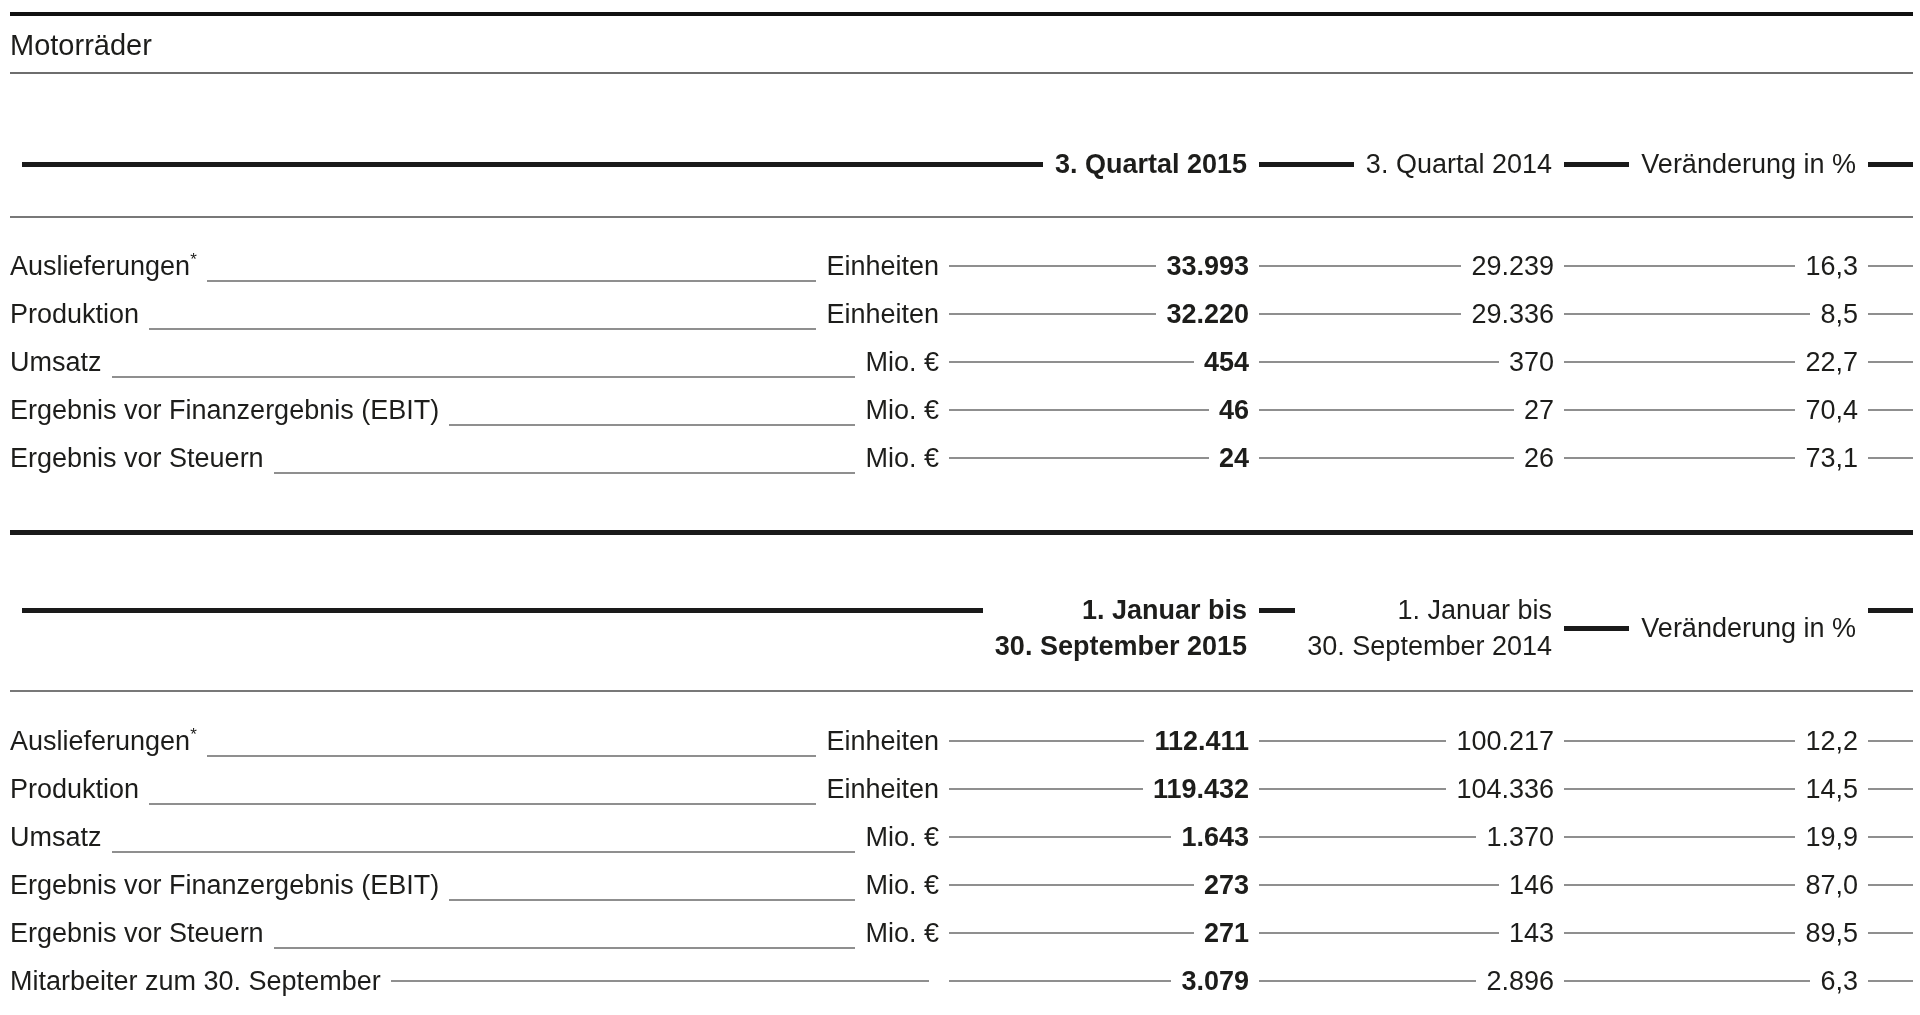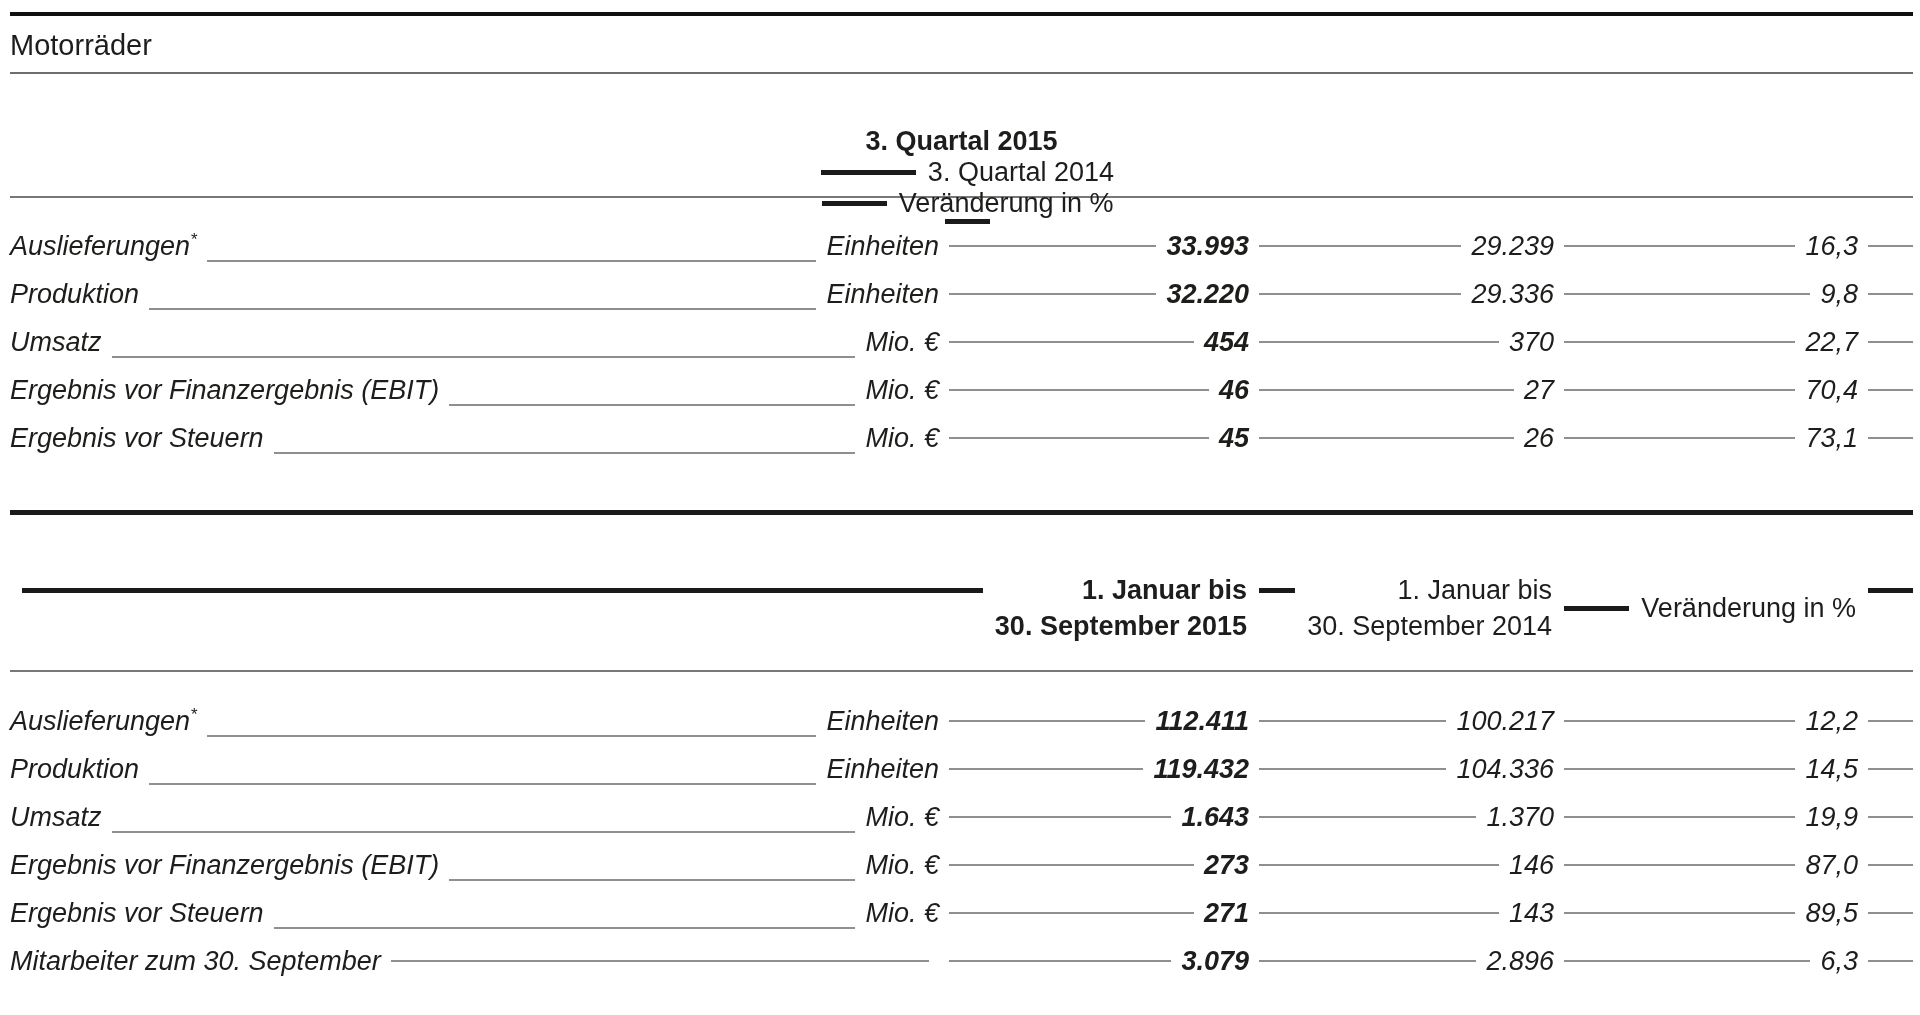--- a/index.html
+++ b/index.html
@@ -24,36 +24,36 @@
   .g-prior{width:305px;}
   .g-change{width:304px;}
   .tail{flex:0 0 auto;width:45px;margin:0 0 0 12px;}
   .tail-thin{flex:0 0 auto;width:45px;margin:0 0 0 10px;}
 
   .cell{flex:0 0 auto;font-size:27px;white-space:nowrap;}
   .bold{font-weight:bold;}
   sup.mark{font-size:17px;vertical-align:super;line-height:0;}
 
   
-  .thead{margin-top:52px;height:36px;flex-direction:column;}
+  .thead{margin-top:72px;height:36px;}
   .thead .cell{font-size:27px;}
 
   
   .thead2{margin-top:57px;align-items:center;}
   .thead2 .hlead{align-self:flex-start;margin-top:16px;}
   .thead2 .cell{line-height:36px;text-align:right;}
   .thead2 .one-line{align-self:flex-start;}
   .thead2 .grp{align-items:flex-start;}
   .l{display:block;}
 
   .sep1{margin-top:34px;}
   .sep2{margin-top:26px;}
   .rows{padding:24px 0;}
   .rows2{padding:25px 0;}
-  .row{height:48px;font-style:italic;}
+  .row{height:48px;}
   .t1-bottom{margin-top:24px;}
   .t2-bottom{margin-top:16px;}
 </style>
 </head>
 <body>
 
 <div class="wrap">
 
   <div class="rule-top"></div>
   <h1>Motorräder</h1>
@@ -107,21 +107,21 @@
       <span class="grp g-cur">
           <span class="lead"></span>
           <span class="cell bold">32.220</span>
         </span>
       <span class="grp g-prior">
           <span class="lead"></span>
           <span class="cell">29.336</span>
         </span>
       <span class="grp g-change">
           <span class="lead"></span>
-          <span class="cell">9,8</span>
+          <span class="cell">8,5</span>
         </span>
       <span class="lead tail-thin"></span>
     </div>
 
     <div class="flexrow row">
       <span class="cell"><span>Umsatz</span><sup class="mark"></sup></span>
       <span class="grp g-unit">
           <span class="lead"></span>
           <span class="cell">Mio. €</span>
         </span>
@@ -162,21 +162,21 @@
     </div>
 
     <div class="flexrow row">
       <span class="cell"><span>Ergebnis vor Steuern</span><sup class="mark"></sup></span>
       <span class="grp g-unit">
           <span class="lead"></span>
           <span class="cell">Mio. €</span>
         </span>
       <span class="grp g-cur">
           <span class="lead"></span>
-          <span class="cell bold">45</span>
+          <span class="cell bold">24</span>
         </span>
       <span class="grp g-prior">
           <span class="lead"></span>
           <span class="cell">26</span>
         </span>
       <span class="grp g-change">
           <span class="lead"></span>
           <span class="cell">73,1</span>
         </span>
       <span class="lead tail-thin"></span>

